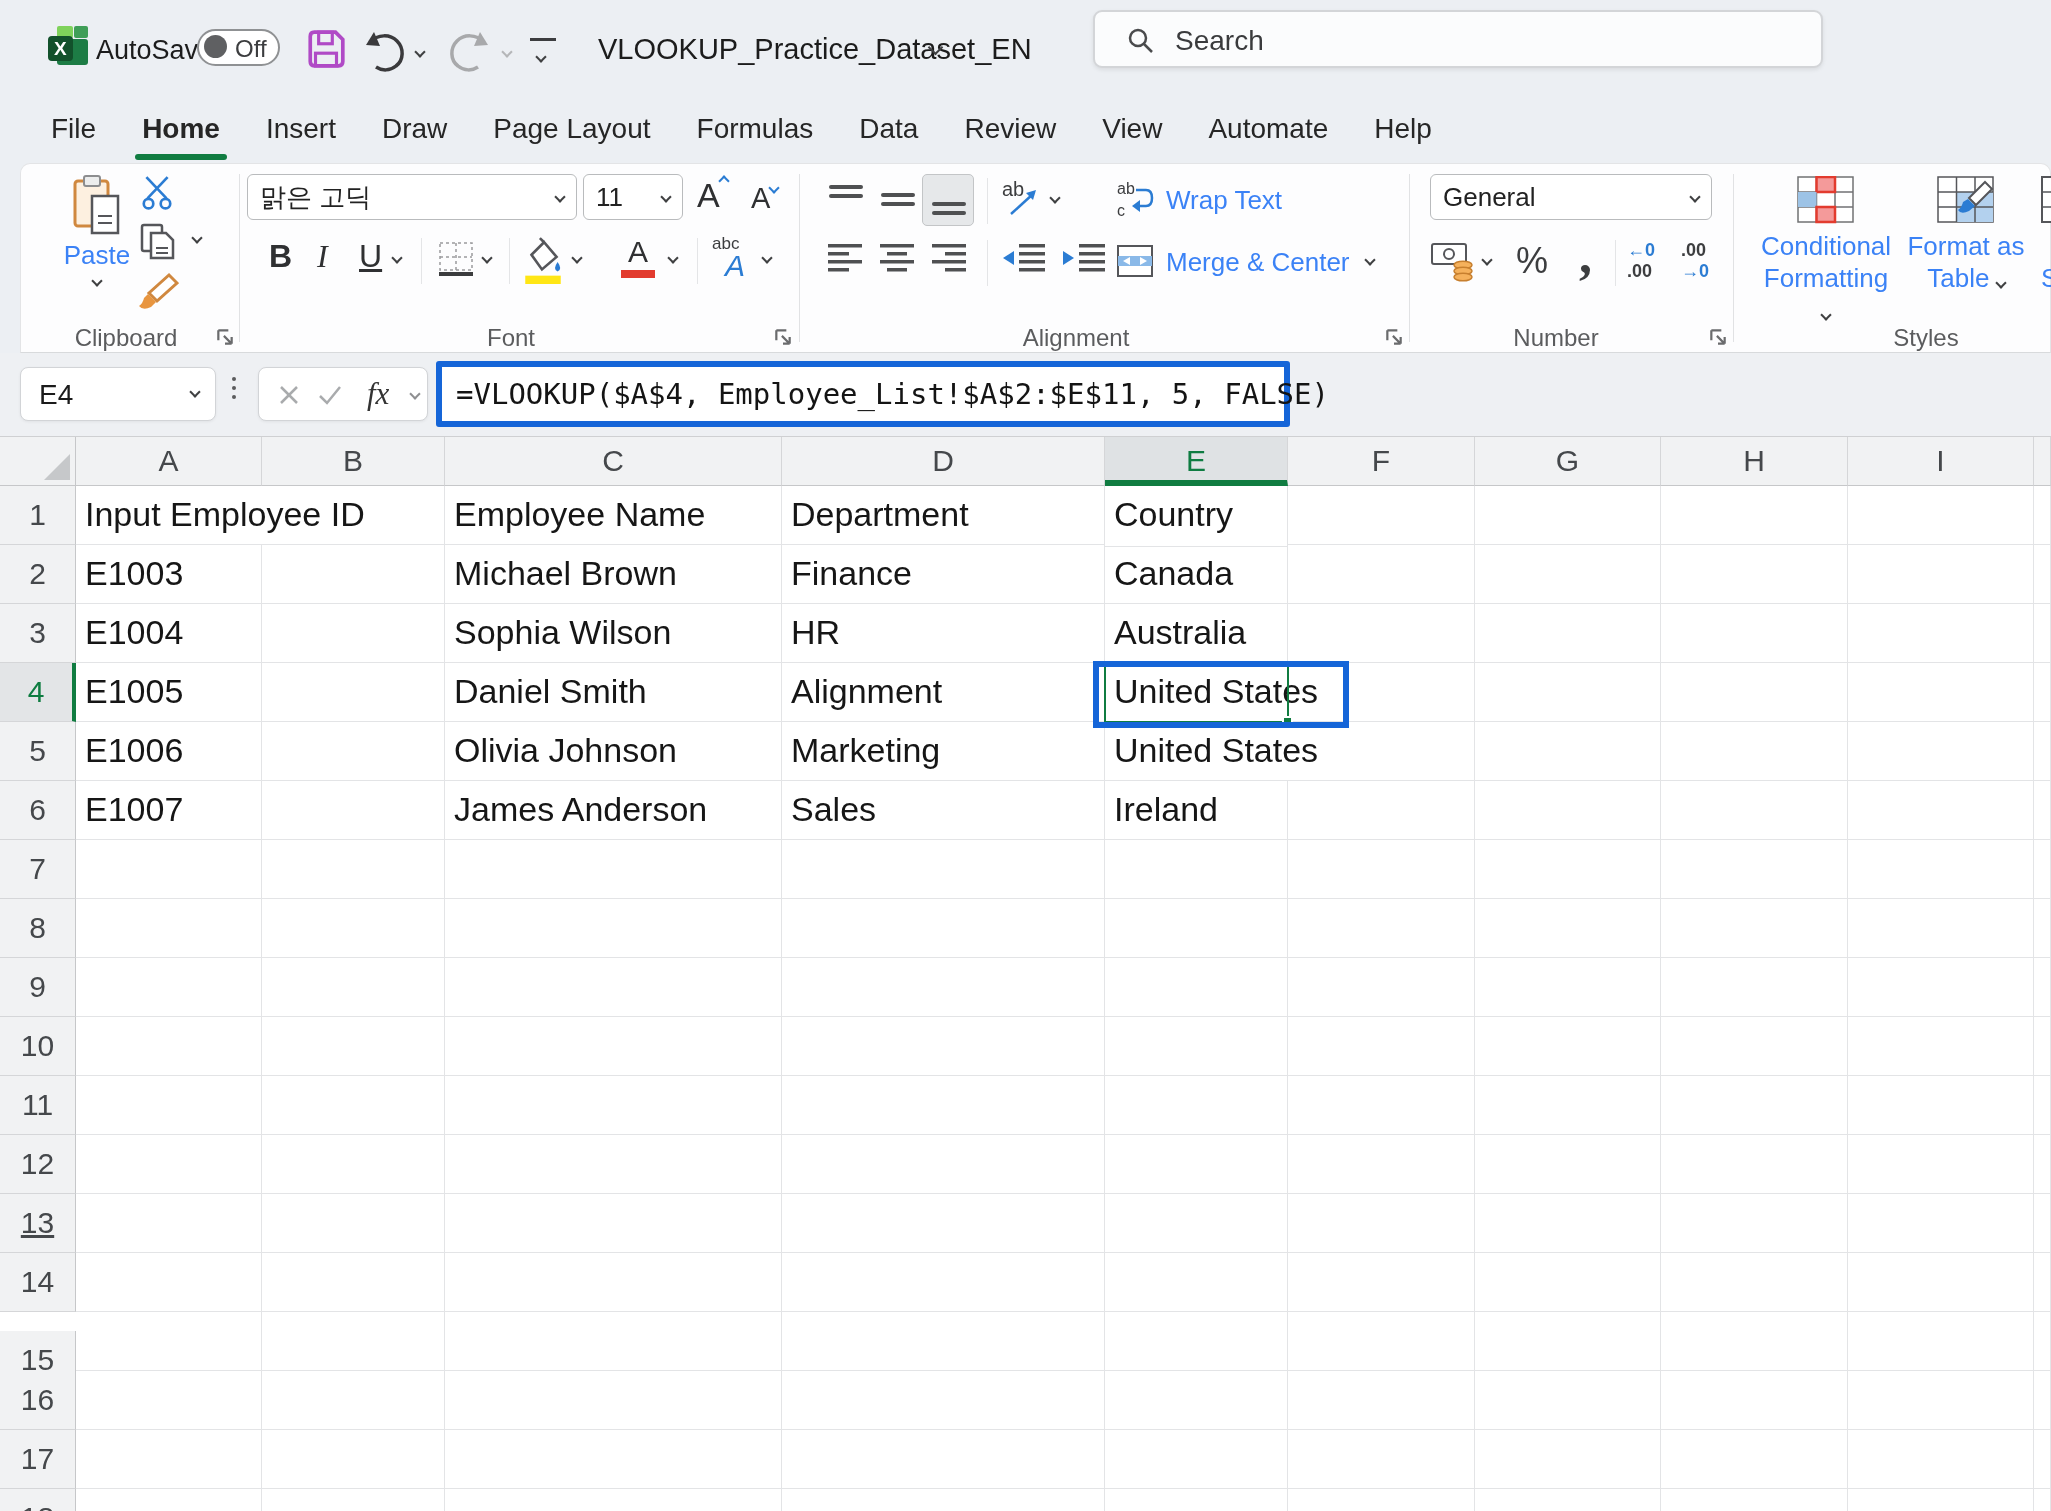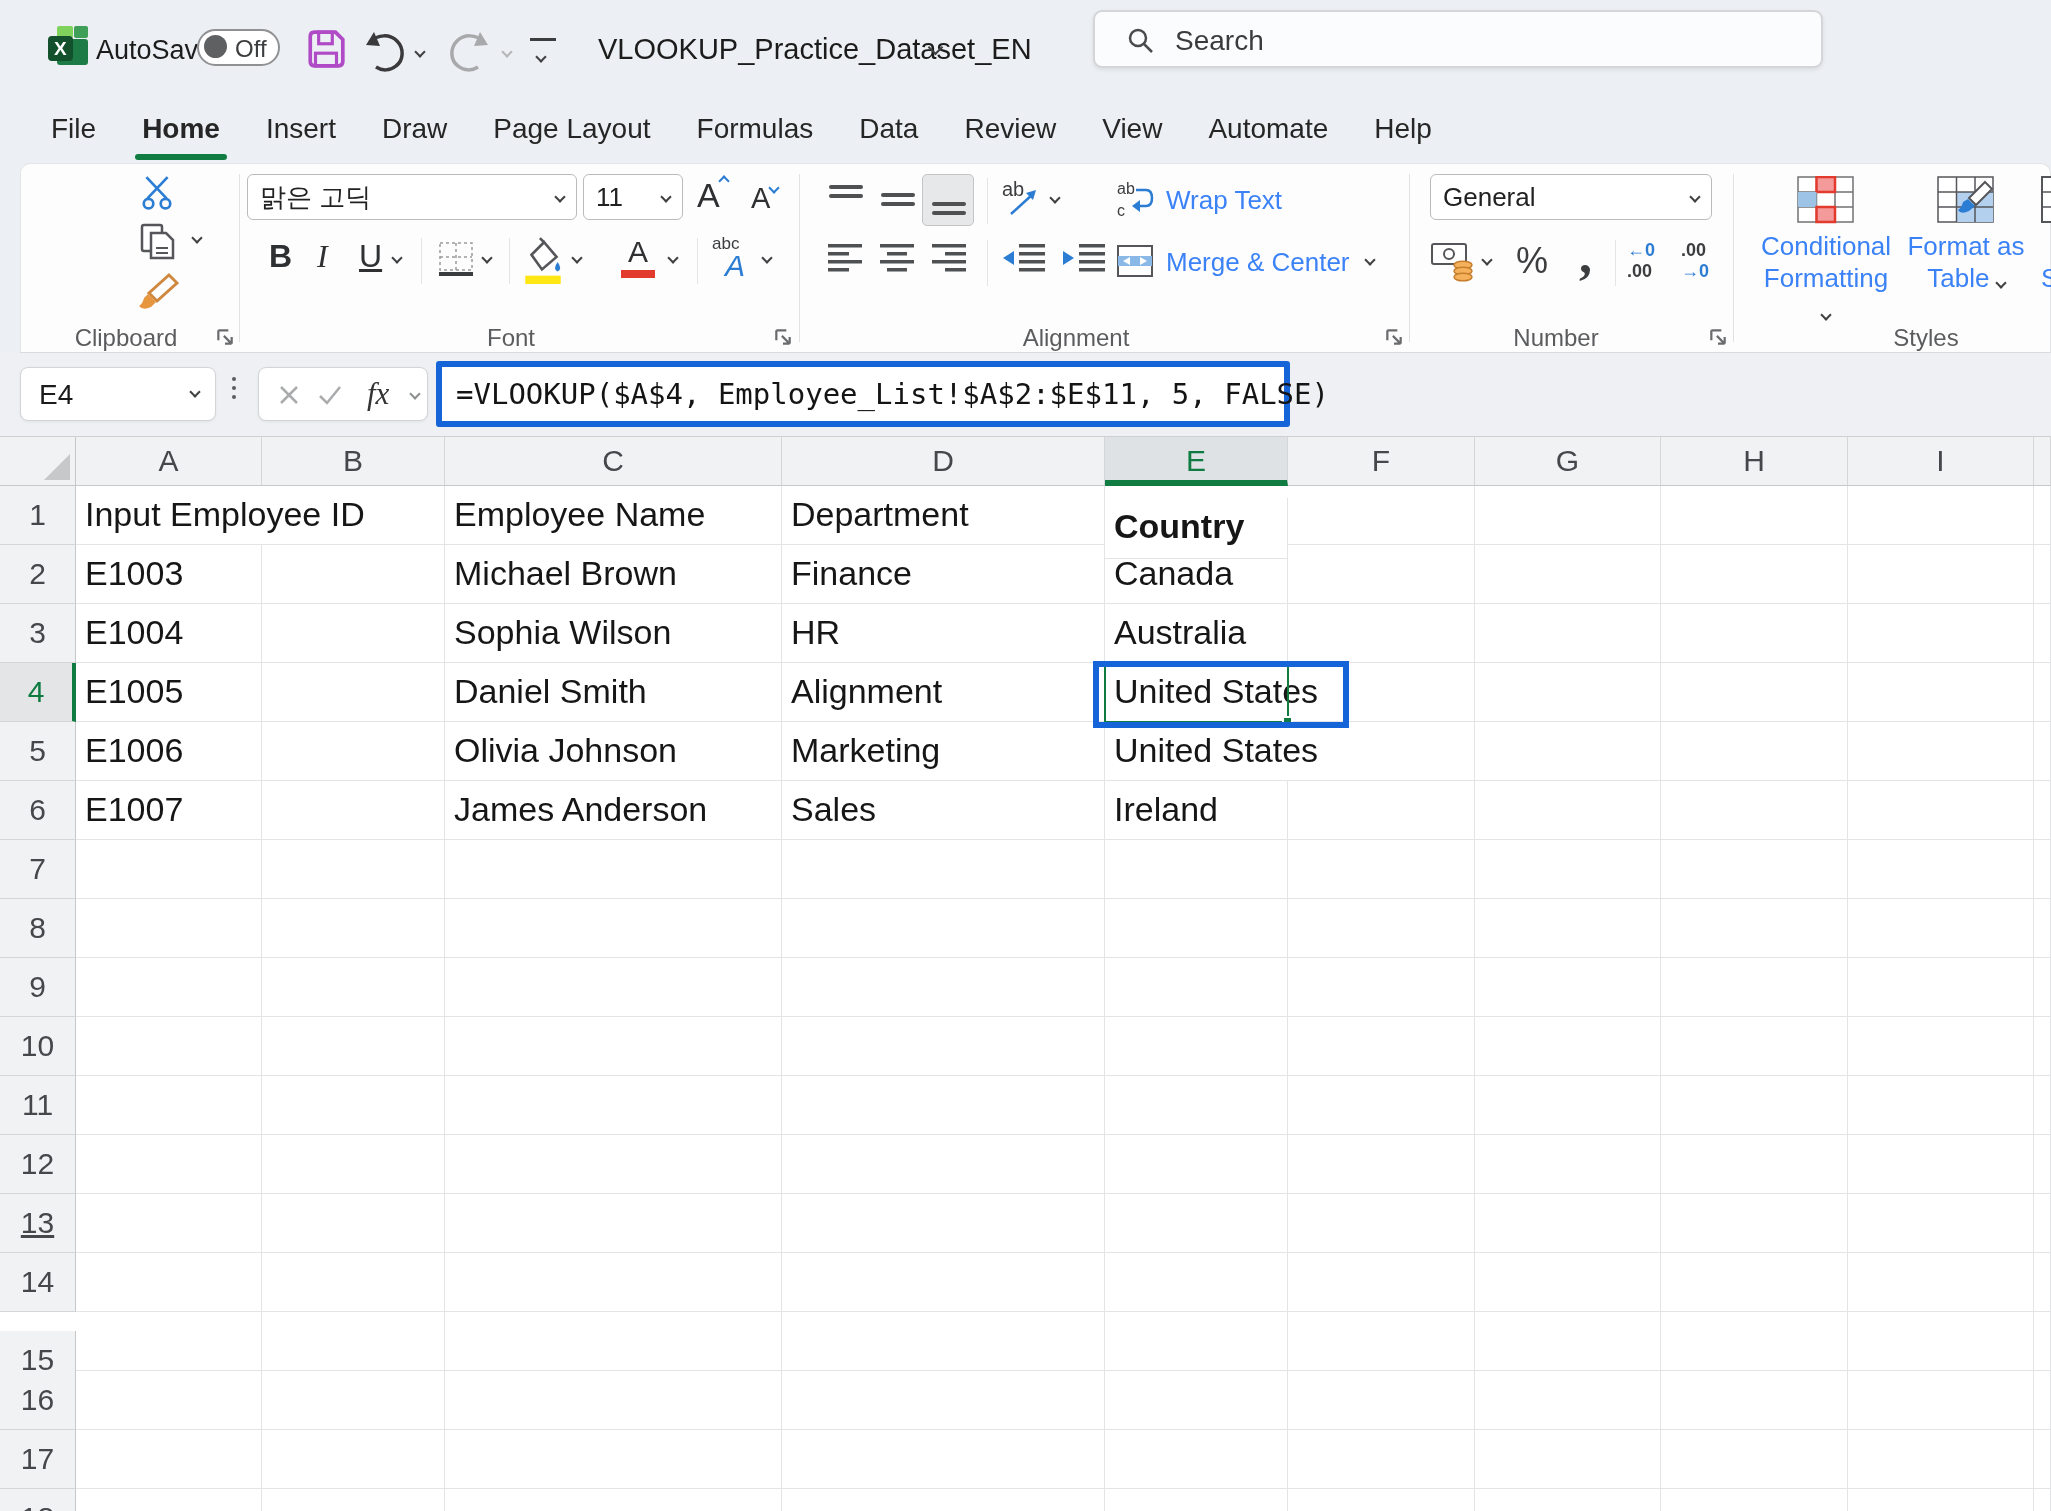--- a/index.html
+++ b/index.html
@@ -149,20 +149,33 @@
   <span class="tab">Formulas</span>
   <span class="tab">Data</span>
   <span class="tab">Review</span>
   <span class="tab">View</span>
   <span class="tab">Automate</span>
   <span class="tab">Help</span>
 </div>
 
 <div id="ribbon" class="abs">
 
+  <div class="abs" style="left:30px;top:8px;width:92px;height:136px;text-align:center">
+    <span style="display:inline-block;margin-top:2px">
+      <svg width="48" height="62" viewBox="0 0 48 62">
+        <rect x="2" y="7" width="33" height="45" rx="3" fill="#fdf0e0" stroke="#d0883f" stroke-width="3"></rect>
+        <rect x="11" y="2" width="16" height="10" rx="2" fill="#eceded" stroke="#8c8d8f" stroke-width="2"></rect>
+        <rect x="19" y="22" width="26" height="37" fill="#fff" stroke="#55565a" stroke-width="2.5"></rect>
+        <line x1="25" y1="42" x2="39" y2="42" stroke="#55565a" stroke-width="2"></line>
+        <line x1="25" y1="49" x2="39" y2="49" stroke="#55565a" stroke-width="2"></line>
+      </svg>
+    </span>
+    <div class="btn-label">Paste</div>
+    <span class="chev sm"></span>
+  </div>
   <div class="abs" style="left:118px;top:10px">
     <span>
       <svg width="36" height="36" viewBox="0 0 34 34">
         <line x1="7" y1="3" x2="26" y2="23" stroke="#2b7cd3" stroke-width="2.5"></line>
         <line x1="27" y1="3" x2="8" y2="23" stroke="#2b7cd3" stroke-width="2.5"></line>
         <circle cx="9" cy="28" r="4.5" fill="none" stroke="#2b7cd3" stroke-width="2.5"></circle>
         <circle cx="25" cy="28" r="4.5" fill="none" stroke="#2b7cd3" stroke-width="2.5"></circle>
       </svg>
     </span>
   </div>
@@ -503,21 +516,21 @@
     <div class="rowhead" style="top: 757px; height: 59px; text-decoration: underline;">13</div>
     <div class="rowhead" style="top: 816px; height: 59px;">14</div>
     <div class="rowhead" style="top: 894px; height: 59px;">15</div>
     <div class="rowhead" style="top: 934px; height: 59px;">16</div>
     <div class="rowhead" style="top: 993px; height: 59px;">17</div>
     <div class="rowhead" style="top: 1052px; height: 59px;">18</div>
     <div class="cell ovf" style="left: 76px; top: 49px; width: 186px; height: 59px;">Input Employee ID</div>
     <div class="cell" style="left: 262px; top: 49px; width: 183px; height: 59px;"></div>
     <div class="cell" style="left: 445px; top: 49px; width: 337px; height: 59px;">Employee Name</div>
     <div class="cell" style="left: 782px; top: 49px; width: 323px; height: 59px;">Department</div>
-    <div class="cell" style="left: 1105px; top: 61px; width: 183px; height: 61px; font-weight: bold;">Country</div>
+    <div class="cell" style="left: 1105px; top: 49px; width: 183px; height: 61px;">Country</div>
     <div class="cell" style="left: 1288px; top: 49px; width: 187px; height: 59px;"></div>
     <div class="cell" style="left: 1475px; top: 49px; width: 186px; height: 59px;"></div>
     <div class="cell" style="left: 1661px; top: 49px; width: 187px; height: 59px;"></div>
     <div class="cell" style="left: 1848px; top: 49px; width: 186px; height: 59px;"></div>
     <div class="cell" style="left: 2034px; top: 49px; width: 17px; height: 59px;"></div>
     <div class="cell" style="left: 76px; top: 108px; width: 186px; height: 59px;">E1003</div>
     <div class="cell" style="left: 262px; top: 108px; width: 183px; height: 59px;"></div>
     <div class="cell" style="left: 445px; top: 108px; width: 337px; height: 59px;">Michael Brown</div>
     <div class="cell" style="left: 782px; top: 108px; width: 323px; height: 59px;">Finance</div>
     <div class="cell" style="left: 1105px; top: 108px; width: 183px; height: 59px;">Canada</div>

